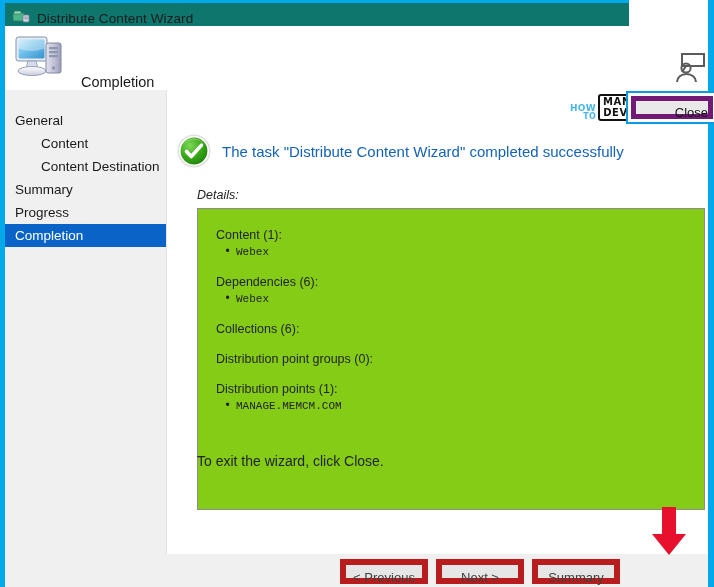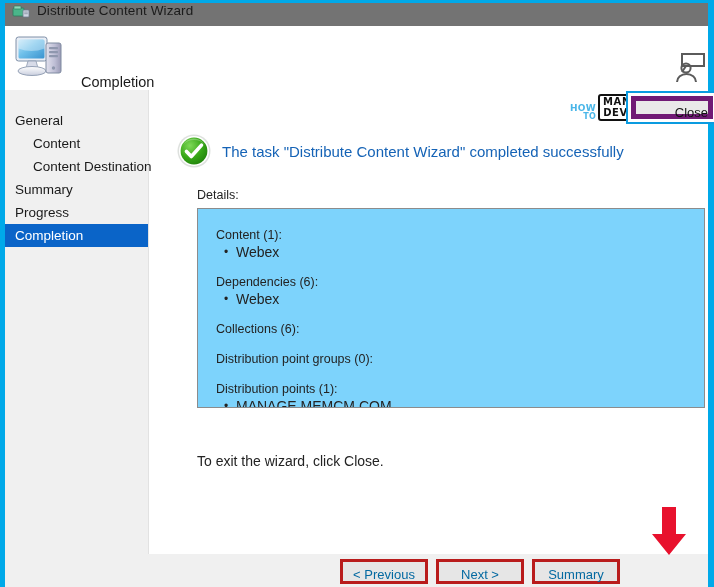--- a/index.html
+++ b/index.html
@@ -23,27 +23,27 @@
     border-left: 5px solid #00a9e9;
     border-right: 6px solid #00a9e9;
     border-bottom: 7px solid #00a9e9;
     background: #ffffff;
   }
 
   
   .titlebar {
     position: absolute;
     left: 0; top: 0;
-    width: 703px;
+    width: 624px;
     height: 26px;
-    background: #737373;
+    background: #0f766e;
     border-top: 3px solid #00a9e9;
     box-sizing: border-box;
     display: flex;
-    align-items: flex-start;
+    align-items: flex-end;
   }
   .titlebar-icon {
     width: 18px;
     height: 18px;
     margin-left: 7px;
     margin-right: 7px;
     position: relative;
     flex: none;
   }
   .titlebar-text {
@@ -86,37 +86,37 @@
     left: 0; top: 90px;
     width: 703px;
     bottom: 0;
     background: #ffffff;
   }
 
   
   .sidebar {
     position: absolute;
     left: 0; top: 0;
-    width: 144px;
+    width: 162px;
     height: 464px;
     background: #f0f0f0;
     border-right: 1px solid #e2e2e2;
     box-sizing: border-box;
     padding-top: 19px;
   }
   .nav-item {
     height: 23px;
     line-height: 23px;
     font-size: 13.5px;
     color: #1a1a1a;
     padding-left: 10px;
     white-space: nowrap;
   }
   .nav-item.indent {
-    padding-left: 28px;
+    padding-left: 36px;
   }
   .nav-item.selected {
     background: #0a64c8;
     color: #ffffff;
   }
 
   
   .content {
     position: absolute;
     left: 167px; top: 0;
@@ -189,29 +189,30 @@
     color: #1563b6;
     white-space: nowrap;
   }
 
   .details-label {
     position: absolute;
     left: 25px;
     top: 98px;
     font-size: 12.5px;
     color: #232323;
+    font-style: italic;
   }
 
   .details-box {
     position: absolute;
     left: 25px;
     top: 118px;
     width: 508px;
-    height: 200px;
-    background: #7dd3fc;
+    height: 302px;
+    background: #84cc16;
     border: 1px solid #8c8c8c;
     box-sizing: border-box;
     overflow: hidden;
   }
   .details-inner {
     padding: 18px 0 0 18px;
   }
   .detail-group {
     margin-bottom: 14px;
   }
@@ -221,25 +222,26 @@
     color: #232323;
     margin: 0 0 1px 0;
     line-height: 16px;
   }
   .detail-list {
     margin: 0;
     padding: 0;
     list-style: none;
   }
   .detail-list li {
-    font-size: 14px;
+    font-size: 11px;
     color: #232323;
     line-height: 16px;
     padding-left: 20px;
     position: relative;
+    font-family: Liberation Mono, monospace;
   }
   .detail-list li::before {
     content: "\2022";
     position: absolute;
     left: 8px;
     top: 0;
     font-size: 12px;
   }
 
   .exit-note {
@@ -265,22 +267,22 @@
     width: 88px;
     height: 25px;
     font-family: "Liberation Sans", sans-serif;
     font-size: 13px;
     text-align: center;
     line-height: 25px;
     box-sizing: border-box;
   }
   .btn.disabled {
     background: #e6e6e6;
-    border: 3px solid #b91c1c;
-    color: #0369a1;
+    border: 6px solid #b91c1c;
+    color: #404040;
   }
   .btn-previous { left: 335px; }
   .btn-next     { left: 431px; }
   .btn-summary  { left: 527px; }
 
   .btn-close-wrap {
     position: absolute;
     left: 621px;
     top: 1px;
     width: 92px;

